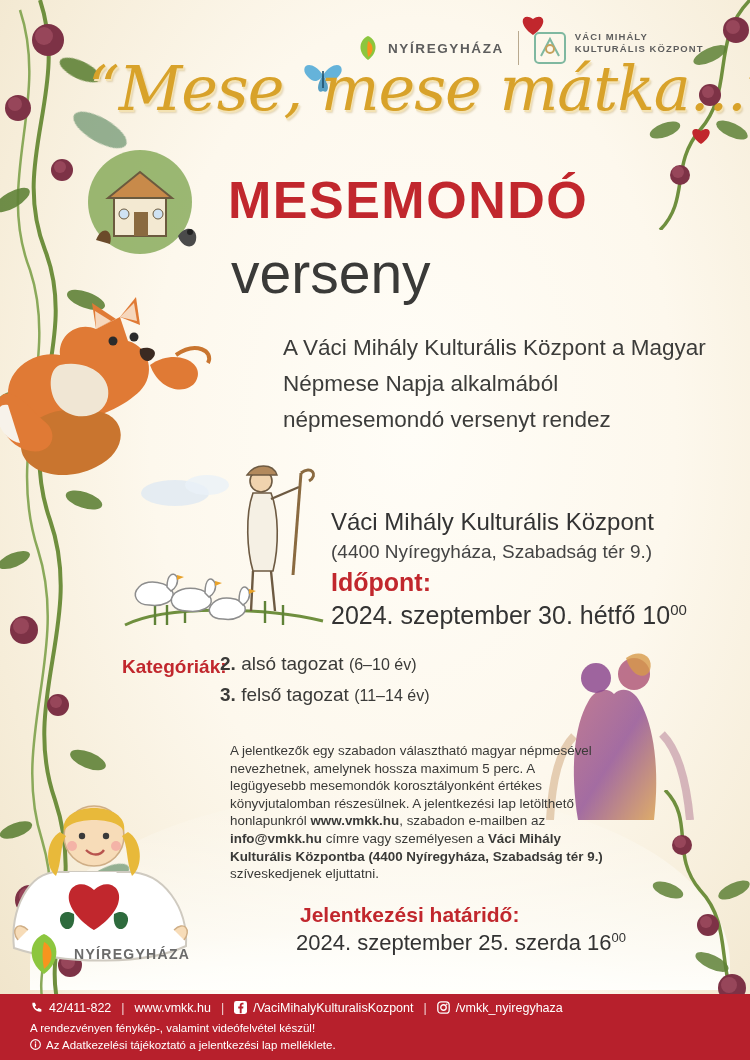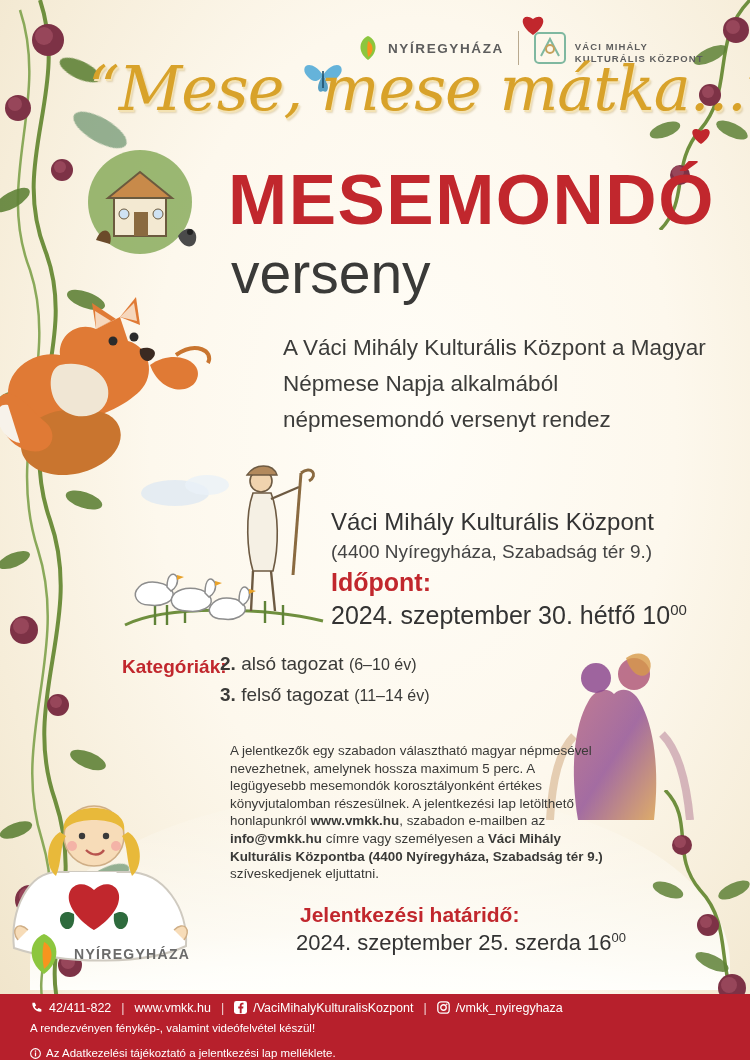--- a/index.html
+++ b/index.html
@@ -38,42 +38,42 @@
   .top-logos{
     position:absolute;top:22px;left:355px;width:380px;height:52px;
     display:flex;align-items:center;gap:14px;
   }
   .logo-nyh{display:flex;align-items:center;gap:7px;}
   .logo-nyh .mark{width:26px;height:28px;position:relative;}
   .logo-nyh .txt{
     font-size:13.5px;letter-spacing:1.6px;color:#5d5d5d;font-weight:bold;
   }
   .divider{width:1px;height:34px;background:#b9a98f;}
-  .logo-vmkk{display:flex;align-items:flex-end;gap:8px;}
+  .logo-vmkk{display:flex;align-items:flex-start;gap:8px;}
   .logo-vmkk .mark{width:34px;height:34px;}
   .logo-vmkk .txt{font-size:9.5px;line-height:12px;letter-spacing:1.1px;color:#5d5d5d;font-weight:bold;}
 
   
   .script-title{
     position:absolute;left:88px;top:52px;width:560px;height:90px;
     font-family:"DejaVu Serif", serif;
     font-style:italic;
     font-size:62px;
     color:#d8a22a;
     text-shadow:1px 2px 0 #f3e2b4, 2px 3px 2px rgba(150,110,20,.25);
     white-space:nowrap;
     letter-spacing:-1px;
   }
 
   
   .mese-main{
     position:absolute;left:228px;top:162px;width:500px;
     font-family:"Liberation Sans", sans-serif;
     font-weight:bold;
-    font-size:71px;
+    font-size:52px;
     letter-spacing:1.5px;
     color:#c1272d;
     line-height:76px;
     white-space:nowrap;
   }
   .verseny{
     position:absolute;left:231px;top:240px;
     font-size:57px;color:#3a3a38;font-weight:normal;letter-spacing:0px;
   }
 
@@ -134,21 +134,21 @@
   }
   .dl-val sup{font-size:13px;}
 
   
   .bottom-bar{
     position:absolute;left:0;bottom:0;width:750px;height:66px;
     background:#b7202c;color:#fff;
   }
   .bb-line1{position:absolute;left:30px;top:7px;font-size:12.5px;display:flex;align-items:flex-start;gap:6px;}
   .bb-line2{position:absolute;left:30px;top:28px;font-size:11.5px;}
-  .bb-line3{position:absolute;left:30px;top:45px;font-size:11.5px;display:flex;align-items:center;gap:5px;margin-top:8px;}
+  .bb-line3{position:absolute;left:30px;top:45px;font-size:11.5px;display:flex;gap:5px;}
   .bb-sep{opacity:.8;margin:0 4px;}
   .ico{display:inline-block;vertical-align:middle;}
 
   
   .nyh-bottom{
     position:absolute;left:22px;bottom:78px;width:200px;height:56px;
     display:flex;align-items:center;gap:8px;
   }
   .nyh-bottom .t1{font-size:14px;letter-spacing:1.3px;color:#6b6b6b;font-weight:bold;}
   .nyh-bottom .t2{

